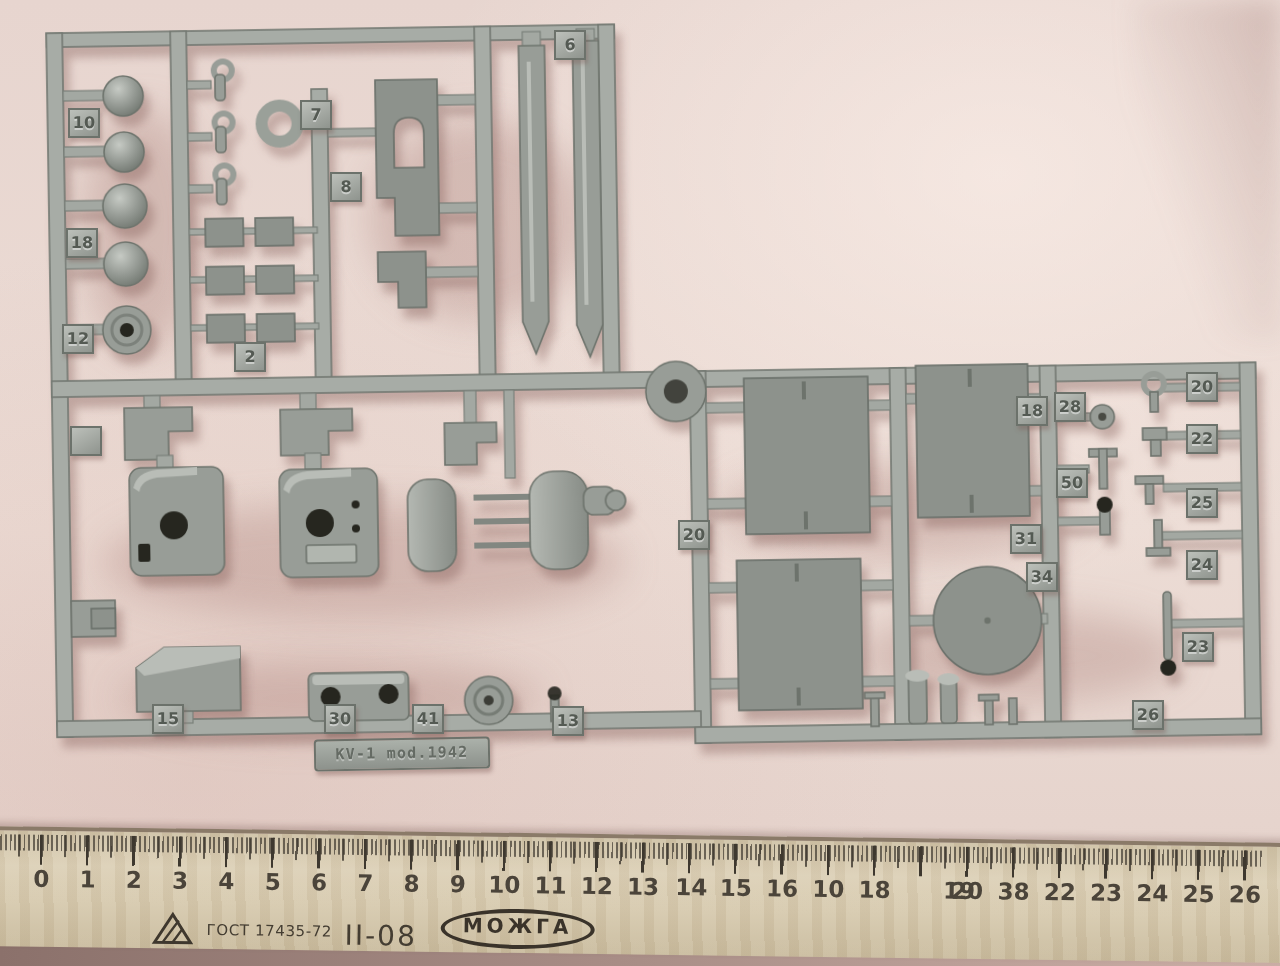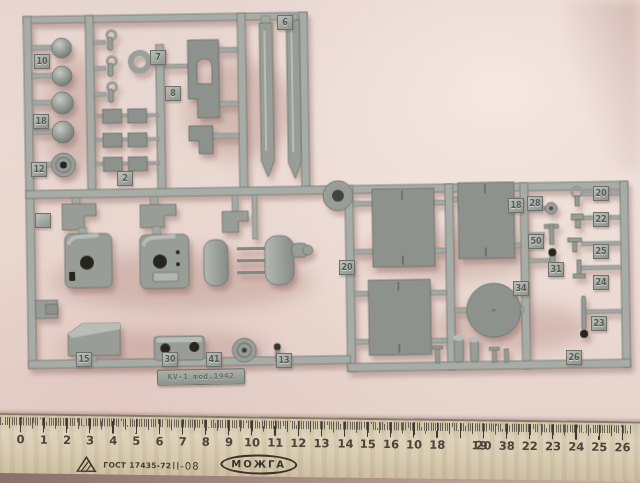--- a/index.html
+++ b/index.html
@@ -56,22 +56,22 @@
   .ticks-mm{left:6px;width:634px;height:8px;
     background:repeating-linear-gradient(90deg,rgba(62,56,47,.7) 0 .9px,transparent .9px 2.315px);}
   .ticks-half{left:17.4px;width:616px;height:11px;
     background:repeating-linear-gradient(90deg,rgba(62,56,47,.8) 0 1px,transparent 1px 11.575px);}
   .ticks-cm{left:28.4px;width:606px;height:15px;
     background:repeating-linear-gradient(90deg,var(--c-ruler-marks,#3e382f) 0 1.2px,transparent 1.2px 23.15px);}
   .ruler-numbers div{position:absolute;top:17px;transform:translateX(-50%);
     font:600 11.5px "DejaVu Sans",sans-serif;color:#4b443a;}
   .ruler-meta{position:absolute;top:38px;left:0;width:100%;color:#443d32;}
   .logo{position:absolute;left:84px;top:1px;}
-  .std{position:absolute;left:112px;top:6px;font-size:7.5px;font-weight:bold;letter-spacing:.3px;}
-  .code{position:absolute;left:181px;top:5px;font-size:10px;letter-spacing:1px;}
+  .std{position:absolute;left:112px;top:6px;font-size:7.5px;font-weight:normal;letter-spacing:.3px;}
+  .code{position:absolute;left:181px;top:5px;font-size:14px;letter-spacing:1px;}
   .brand{position:absolute;left:229px;top:-2px;font-size:10px;font-weight:bold;letter-spacing:2px;
     border:2px solid #3a332a;border-radius:50%;padding:2px 9px 3px;color:#3a332a;}
 </style>
 </head>
 <body>
 
 <div class="scene">
   <div class="bg"></div>
   <div class="vg"></div>
 
@@ -334,21 +334,21 @@
       <div style="left: 31px; top: 162px;">12</div>
       <div style="left: 150px; top: 50px;">7</div>
       <div style="left: 165px; top: 86px;">8</div>
       <div style="left: 117px; top: 171px;">2</div>
       <div style="left: 277px; top: 15px;">6</div>
       <div style="left: 35px; top: 213px;"></div>
       <div style="left: 339px; top: 260px;">20</div>
       <div style="left: 508px; top: 198px;">18</div>
       <div style="left: 527px; top: 196px;">28</div>
       <div style="left: 528px; top: 234px;">50</div>
-      <div style="left: 548px; top: 262px;">31</div>
+      <div style="left: 505px; top: 262px;">31</div>
       <div style="left: 513px; top: 281px;">34</div>
       <div style="left: 593px; top: 186px;">20</div>
       <div style="left: 593px; top: 212px;">22</div>
       <div style="left: 593px; top: 244px;">25</div>
       <div style="left: 593px; top: 275px;">24</div>
       <div style="left: 591px; top: 316px;">23</div>
       <div style="left: 566px; top: 350px;">26</div>
       <div style="left: 76px; top: 352px;">15</div>
       <div style="left: 162px; top: 352px;">30</div>
       <div style="left: 206px; top: 352px;">41</div>

